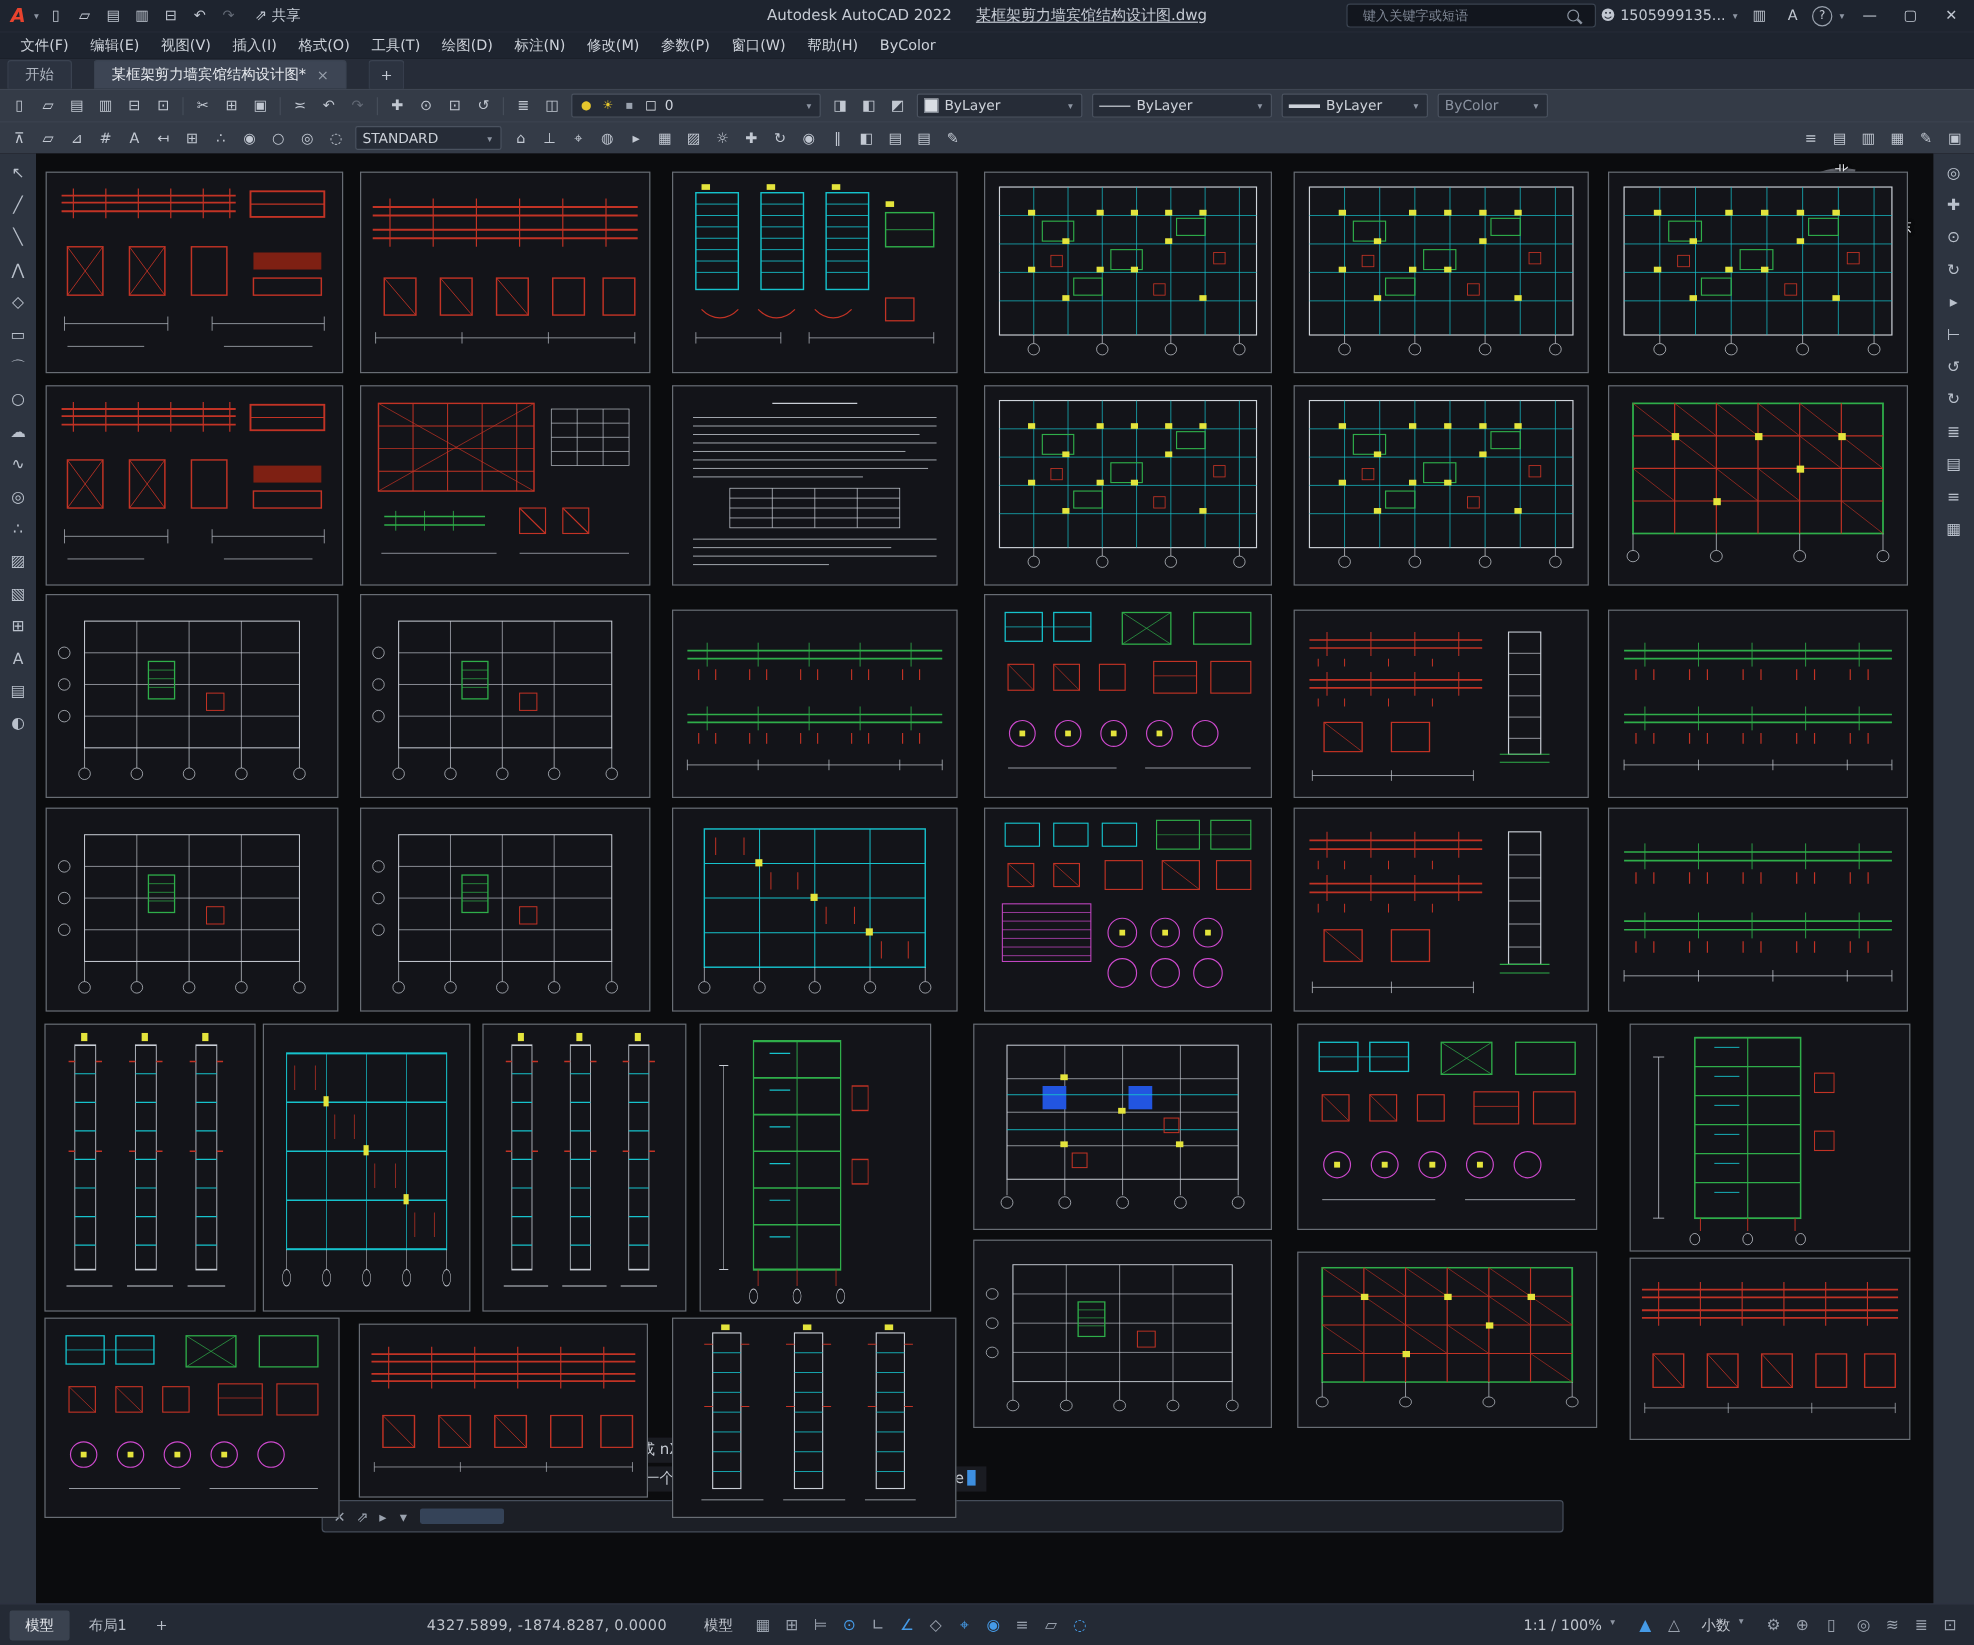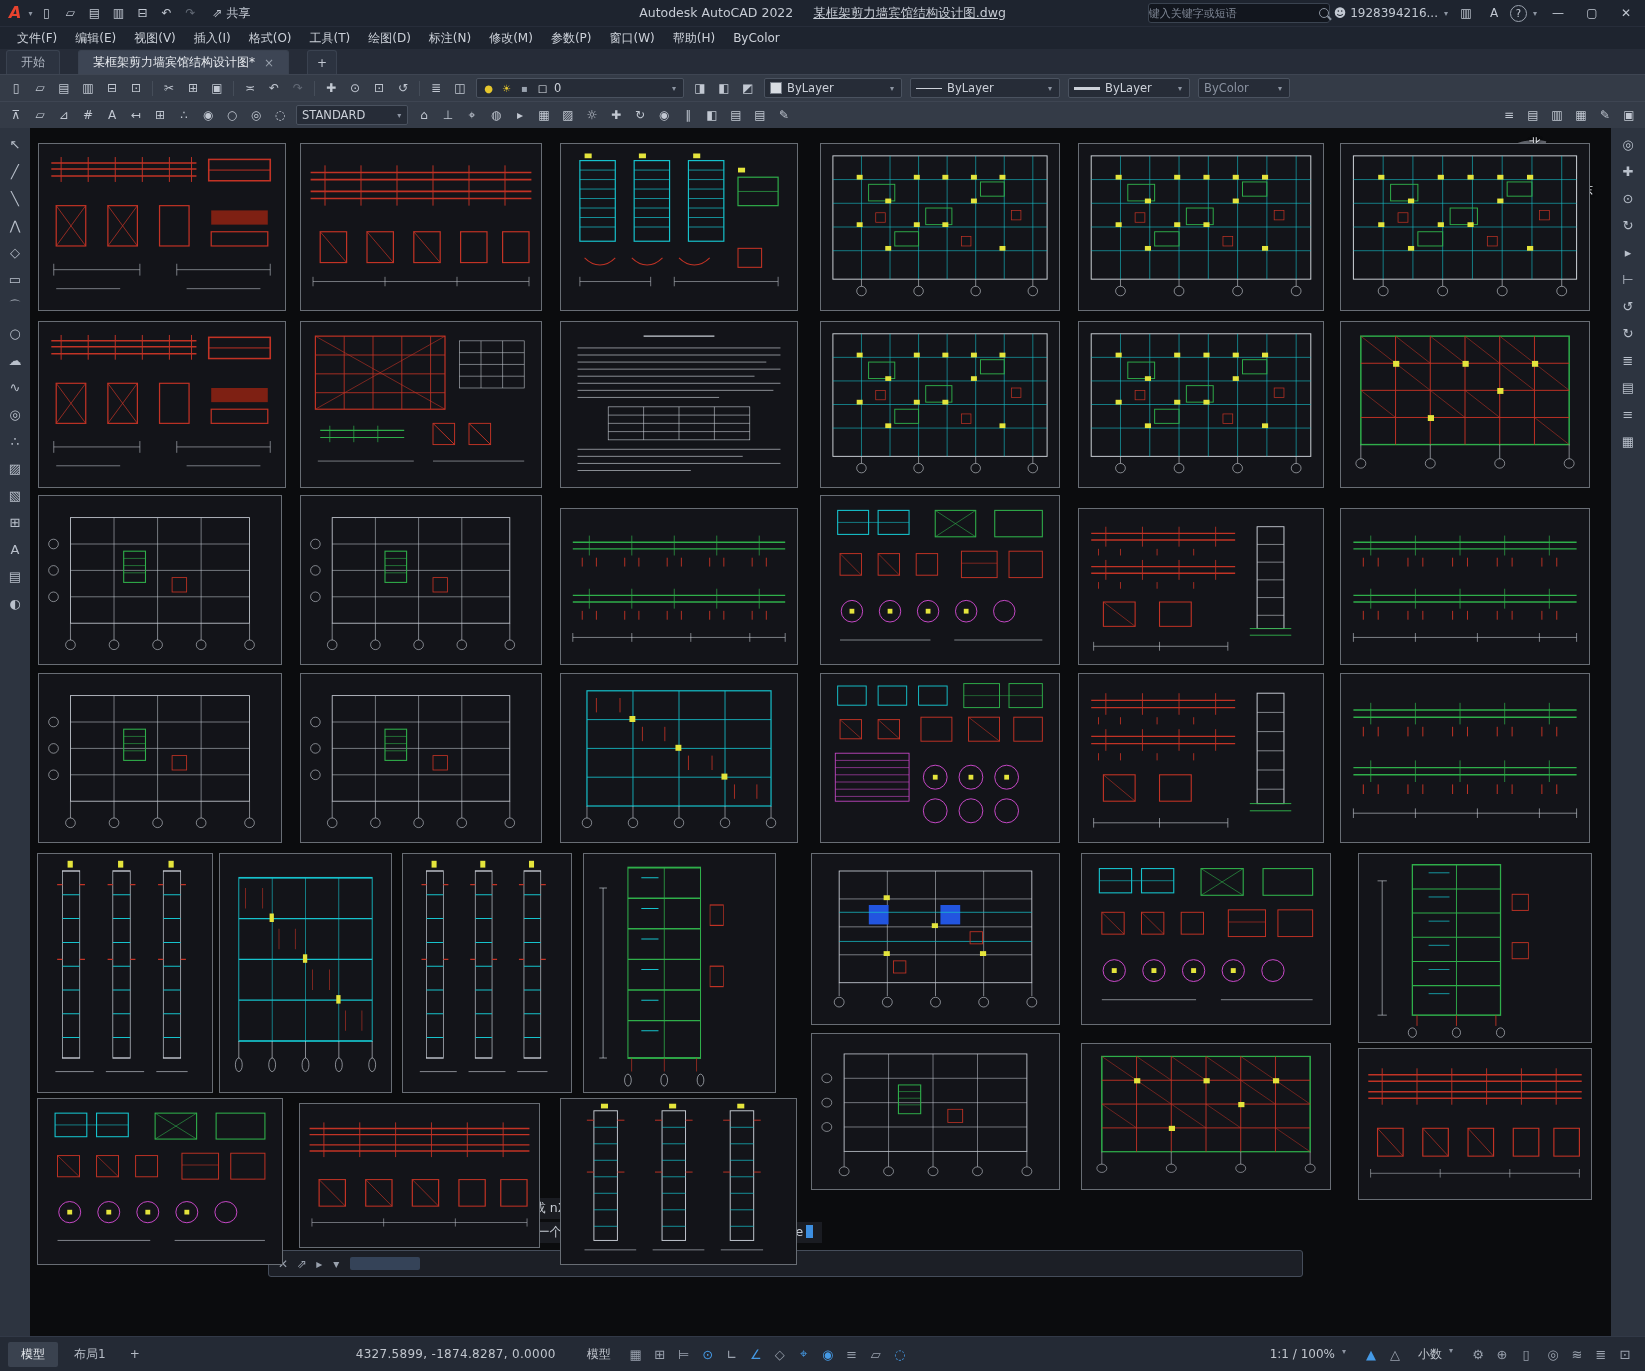--- a/index.html
+++ b/index.html
@@ -10,21 +10,21 @@
 .titlebar{height:26px;background:#1e242f;display:flex;align-items:center;padding:0 4px;position:relative;flex:0 0 auto;}
 .logo{color:#e8432e;font-weight:bold;font-style:italic;font-size:16px;padding:0 5px;line-height:26px;}
 .car{color:#8d95a2;font-size:8px;margin:0 2px;}
 .tbtn{display:inline-flex;width:22px;height:20px;align-items:center;justify-content:center;color:#c2c8d2;font-size:12px;border-radius:2px;margin:0 1px;}
 .tbtn.dis{color:#646b77;}
 .tsep{width:1px;height:15px;background:#454d59;margin:0 4px;display:inline-block;vertical-align:middle;}
 .share{display:inline-flex;align-items:center;gap:4px;margin-left:10px;color:#c2c8d2;}
 .tb-title{position:absolute;left:0;right:0;text-align:center;color:#c6cbd4;font-size:12.5px;pointer-events:none;}
 .tb-title .doc{margin-left:20px;text-decoration:underline;}
 .tb-right{margin-left:auto;display:flex;align-items:center;gap:4px;}
-.searchbox{width:180px;height:18px;background:#12161e;border:1px solid #3a4350;border-radius:3px;display:inline-flex;align-items:center;padding:0 0;color:#7e8694;font-size:11px;gap:6px;}
+.searchbox{width:180px;height:18px;background:#12161e;border:1px solid #3a4350;border-radius:3px;display:inline-flex;align-items:center;padding:0 13px;color:#7e8694;font-size:11px;gap:6px;}
 .searchbox .ph{flex:1;overflow:hidden;white-space:nowrap;}
 .mag{width:8px;height:8px;border:1.5px solid #8a93a0;border-radius:50%;position:relative;display:inline-block;}
 .mag::after{content:"";position:absolute;width:5px;height:1.5px;background:#8a93a0;transform:rotate(45deg);left:7px;top:8px;}
 .acct{display:inline-flex;align-items:center;gap:4px;color:#c2c8d2;}
 .helpcirc{width:15px;height:15px;border:1.5px solid #9aa2ae;border-radius:50%;display:inline-flex;align-items:center;justify-content:center;font-size:10px;color:#c2c8d2;}
 .win{width:30px;height:24px;display:inline-flex;align-items:center;justify-content:center;color:#c2c8d2;font-size:12px;}
 
 
 .menubar{height:22px;background:#1e242f;display:flex;align-items:center;padding-left:8px;color:#ccd1d9;border-top:1px solid #272d3a;flex:0 0 auto;}
 .menu-item{padding:2px 9px;border-radius:2px;white-space:nowrap;}
@@ -40,21 +40,21 @@
 .toolbar{height:26px;background:#343b47;display:flex;align-items:center;padding:0 4px;border-top:1px solid #3e4552;flex:0 0 auto;}
 .ticons{display:inline-flex;align-items:center;}
 .combo{height:20px;background:#262c37;border:1px solid #4a525f;border-radius:2px;display:inline-flex;align-items:center;padding:0 5px;margin:0 4px;font-size:11.5px;color:#ccd1d9;gap:5px;box-sizing:border-box;}
 .combo .val{white-space:nowrap;flex:1;}
 .combo .car{margin-left:auto;}
 .combo.layer{width:208px;}
 .combo.w-color{width:138px;}
 .combo.w-lt{width:150px;}
 .combo.w-lw{width:122px;}
 .combo.w-ps{width:92px;}
-.combo.std{width:112px;gap:32px;}
+.combo.std{width:122px;gap:32px;}
 .combo.dim .val{color:#8a92a0;}
 .chip{width:10px;height:10px;background:#d9dde3;border:1px solid #767d88;display:inline-block;}
 .ltline{width:26px;border-top:1px solid #ccd1d9;display:inline-block;}
 .ltline.thick{border-top-width:3px;}
 .mini{font-size:10px;width:13px;text-align:center;}
 .yl{color:#e5c62d;} .gy{color:#9aa2ae;} .wh{color:#dde1e7;}
 .flex-sp{flex:1;}
 
 
 .main{flex:1;display:flex;min-height:0;position:relative;}
@@ -524,21 +524,21 @@
     <div class="tb-title">
       <span>Autodesk AutoCAD 2022</span><span class="doc">某框架剪力墙宾馆结构设计图.dwg</span>
     </div>
     <div class="tb-right">
       <span class="searchbox">
         <span class="ph">键入关键字或短语</span>
         <span class="mag"></span>
       </span>
       <span class="acct">
         <span>☻</span>
-        <span>1928394216...</span>
+        <span>1505999135...</span>
         <span class="car">▾</span>
       </span>
       <span class="tbtn">▥</span>
       <span class="tbtn">A</span>
       <span class="helpcirc">?</span>
       <span class="car">▾</span>
       <span class="win">—</span>
       <span class="win">▢</span>
       <span class="win">✕</span>
     </div>

